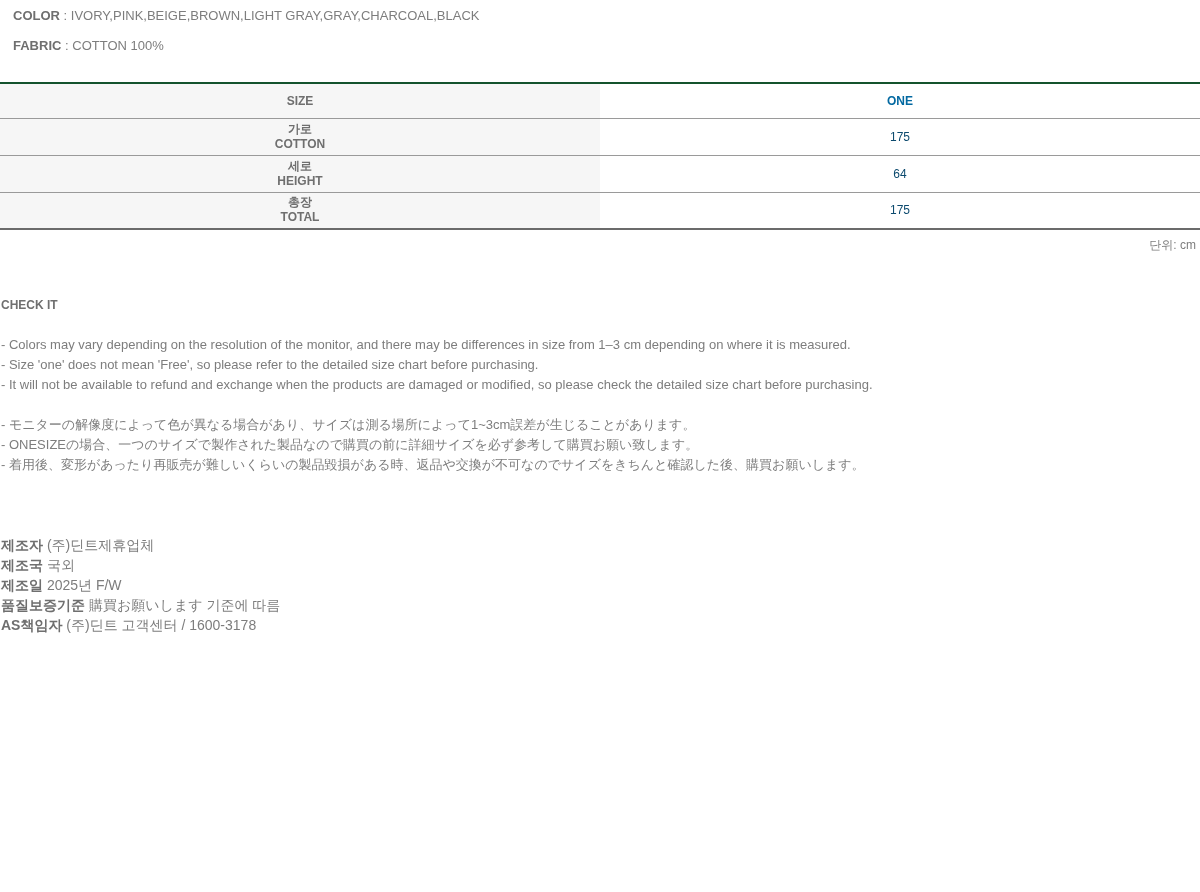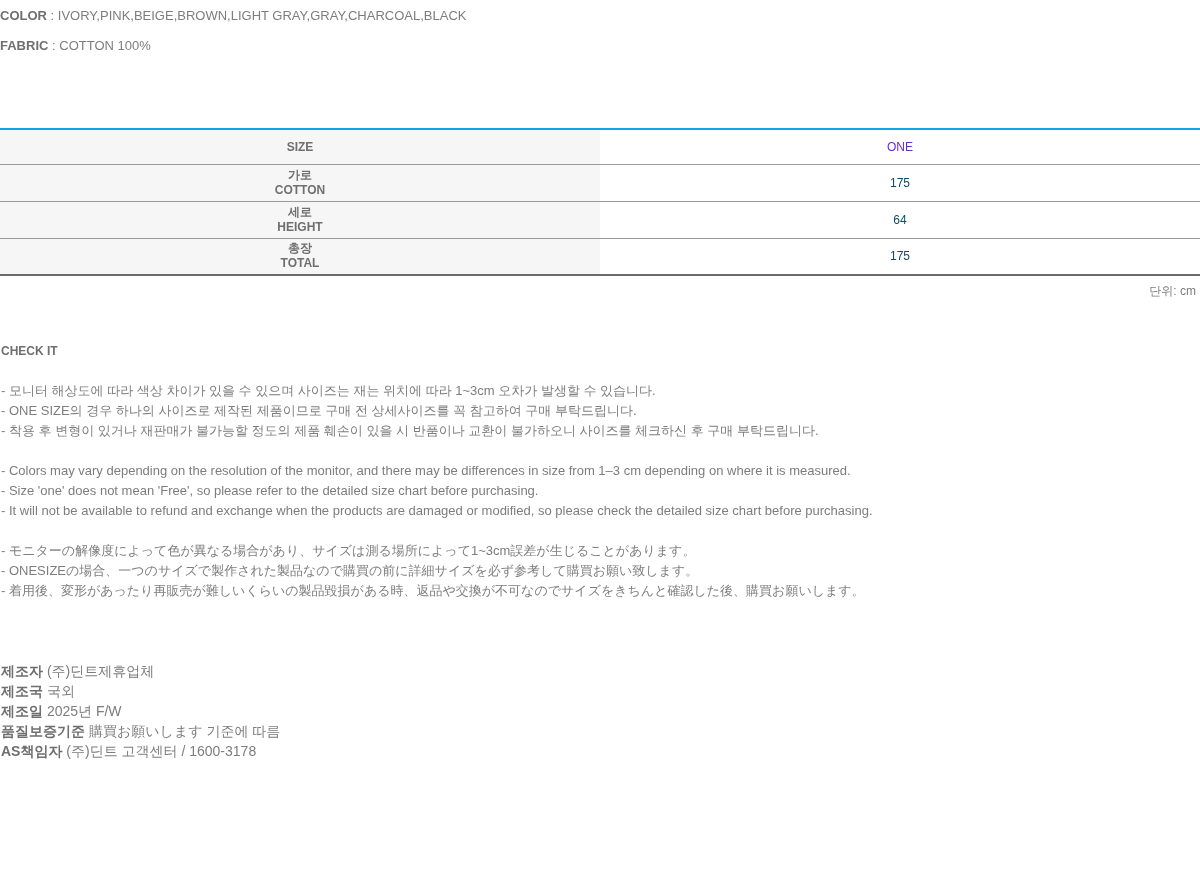--- a/index.html
+++ b/index.html
@@ -13,53 +13,53 @@
     height: 892px;
     font-family: "Liberation Sans", "DejaVu Sans", sans-serif;
     color: #7d7d7d;
     font-size: 13px;
   }
   .page {
     width: 1200px;
     padding-top: 6px;
   }
   .info-line {
-    padding-left: 0;
+    padding-left: 13px;
     line-height: 20px;
     font-size: 13px;
   }
   .info-line + .info-line { margin-top: 10px; }
   .info-label { font-weight: bold; color: #6f6f6f; }
   .info-value { color: #7d7d7d; }
 
   table.size-table {
-    margin-top: 72px;
+    margin-top: 26px;
     width: 1200px;
     border-collapse: collapse;
-    border-top: 2px solid #0ea5e9;
+    border-top: 2px solid #14532d;
     border-bottom: 2px solid #6b6b6b;
     table-layout: fixed;
   }
   table.size-table tr { border-bottom: 1px solid #9a9a9a; }
   table.size-table th, table.size-table td {
     text-align: center;
     vertical-align: middle;
     font-size: 12px;
     padding: 0;
   }
   table.size-table .col-label {
     width: 50%;
     background: #f6f6f6;
     font-weight: bold;
     color: #6f6f6f;
   }
   table.size-table thead th { height: 35px; }
   table.size-table tbody th, table.size-table tbody td { height: 37px; }
   table.size-table .col-value { color: #0c4a6e; }
-  table.size-table thead .col-value { font-weight: normal; color: #6d28d9; }
+  table.size-table thead .col-value { font-weight: bold; color: #0369a1; }
   .cell-line { line-height: 15px; }
 
   .unit-note {
     margin-top: 8px;
     padding-right: 4px;
     text-align: right;
     font-size: 12px;
     line-height: 15px;
     color: #7d7d7d;
     margin-left: 33px;
@@ -130,25 +130,20 @@
         </th>
         <td class="col-value">175</td>
       </tr>
     </tbody>
   </table>
 
   <div class="unit-note">단위: cm</div>
 
   <div class="check-heading">CHECK IT</div>
 
-  <div class="notes-block">
-    <p class="note-line">- 모니터 해상도에 따라 색상 차이가 있을 수 있으며 사이즈는 재는 위치에 따라 1~3cm 오차가 발생할 수 있습니다.</p>
-    <p class="note-line">- ONE SIZE의 경우 하나의 사이즈로 제작된 제품이므로 구매 전 상세사이즈를 꼭 참고하여 구매 부탁드립니다.</p>
-    <p class="note-line">- 착용 후 변형이 있거나 재판매가 불가능할 정도의 제품 훼손이 있을 시 반품이나 교환이 불가하오니 사이즈를 체크하신 후 구매 부탁드립니다.</p>
-  </div>
 
   <div class="notes-block">
     <p class="note-line">- Colors may vary depending on the resolution of the monitor, and there may be differences in size from 1–3 cm depending on where it is measured.</p>
     <p class="note-line">- Size 'one' does not mean 'Free', so please refer to the detailed size chart before purchasing.</p>
     <p class="note-line">- It will not be available to refund and exchange when the products are damaged or modified, so please check the detailed size chart before purchasing.</p>
   </div>
 
   <div class="notes-block">
     <p class="note-line">- モニターの解像度によって色が異なる場合があり、サイズは測る場所によって1~3cm誤差が生じることがあります。</p>
     <p class="note-line">- ONESIZEの場合、一つのサイズで製作された製品なので購買の前に詳細サイズを必ず参考して購買お願い致します。</p>

